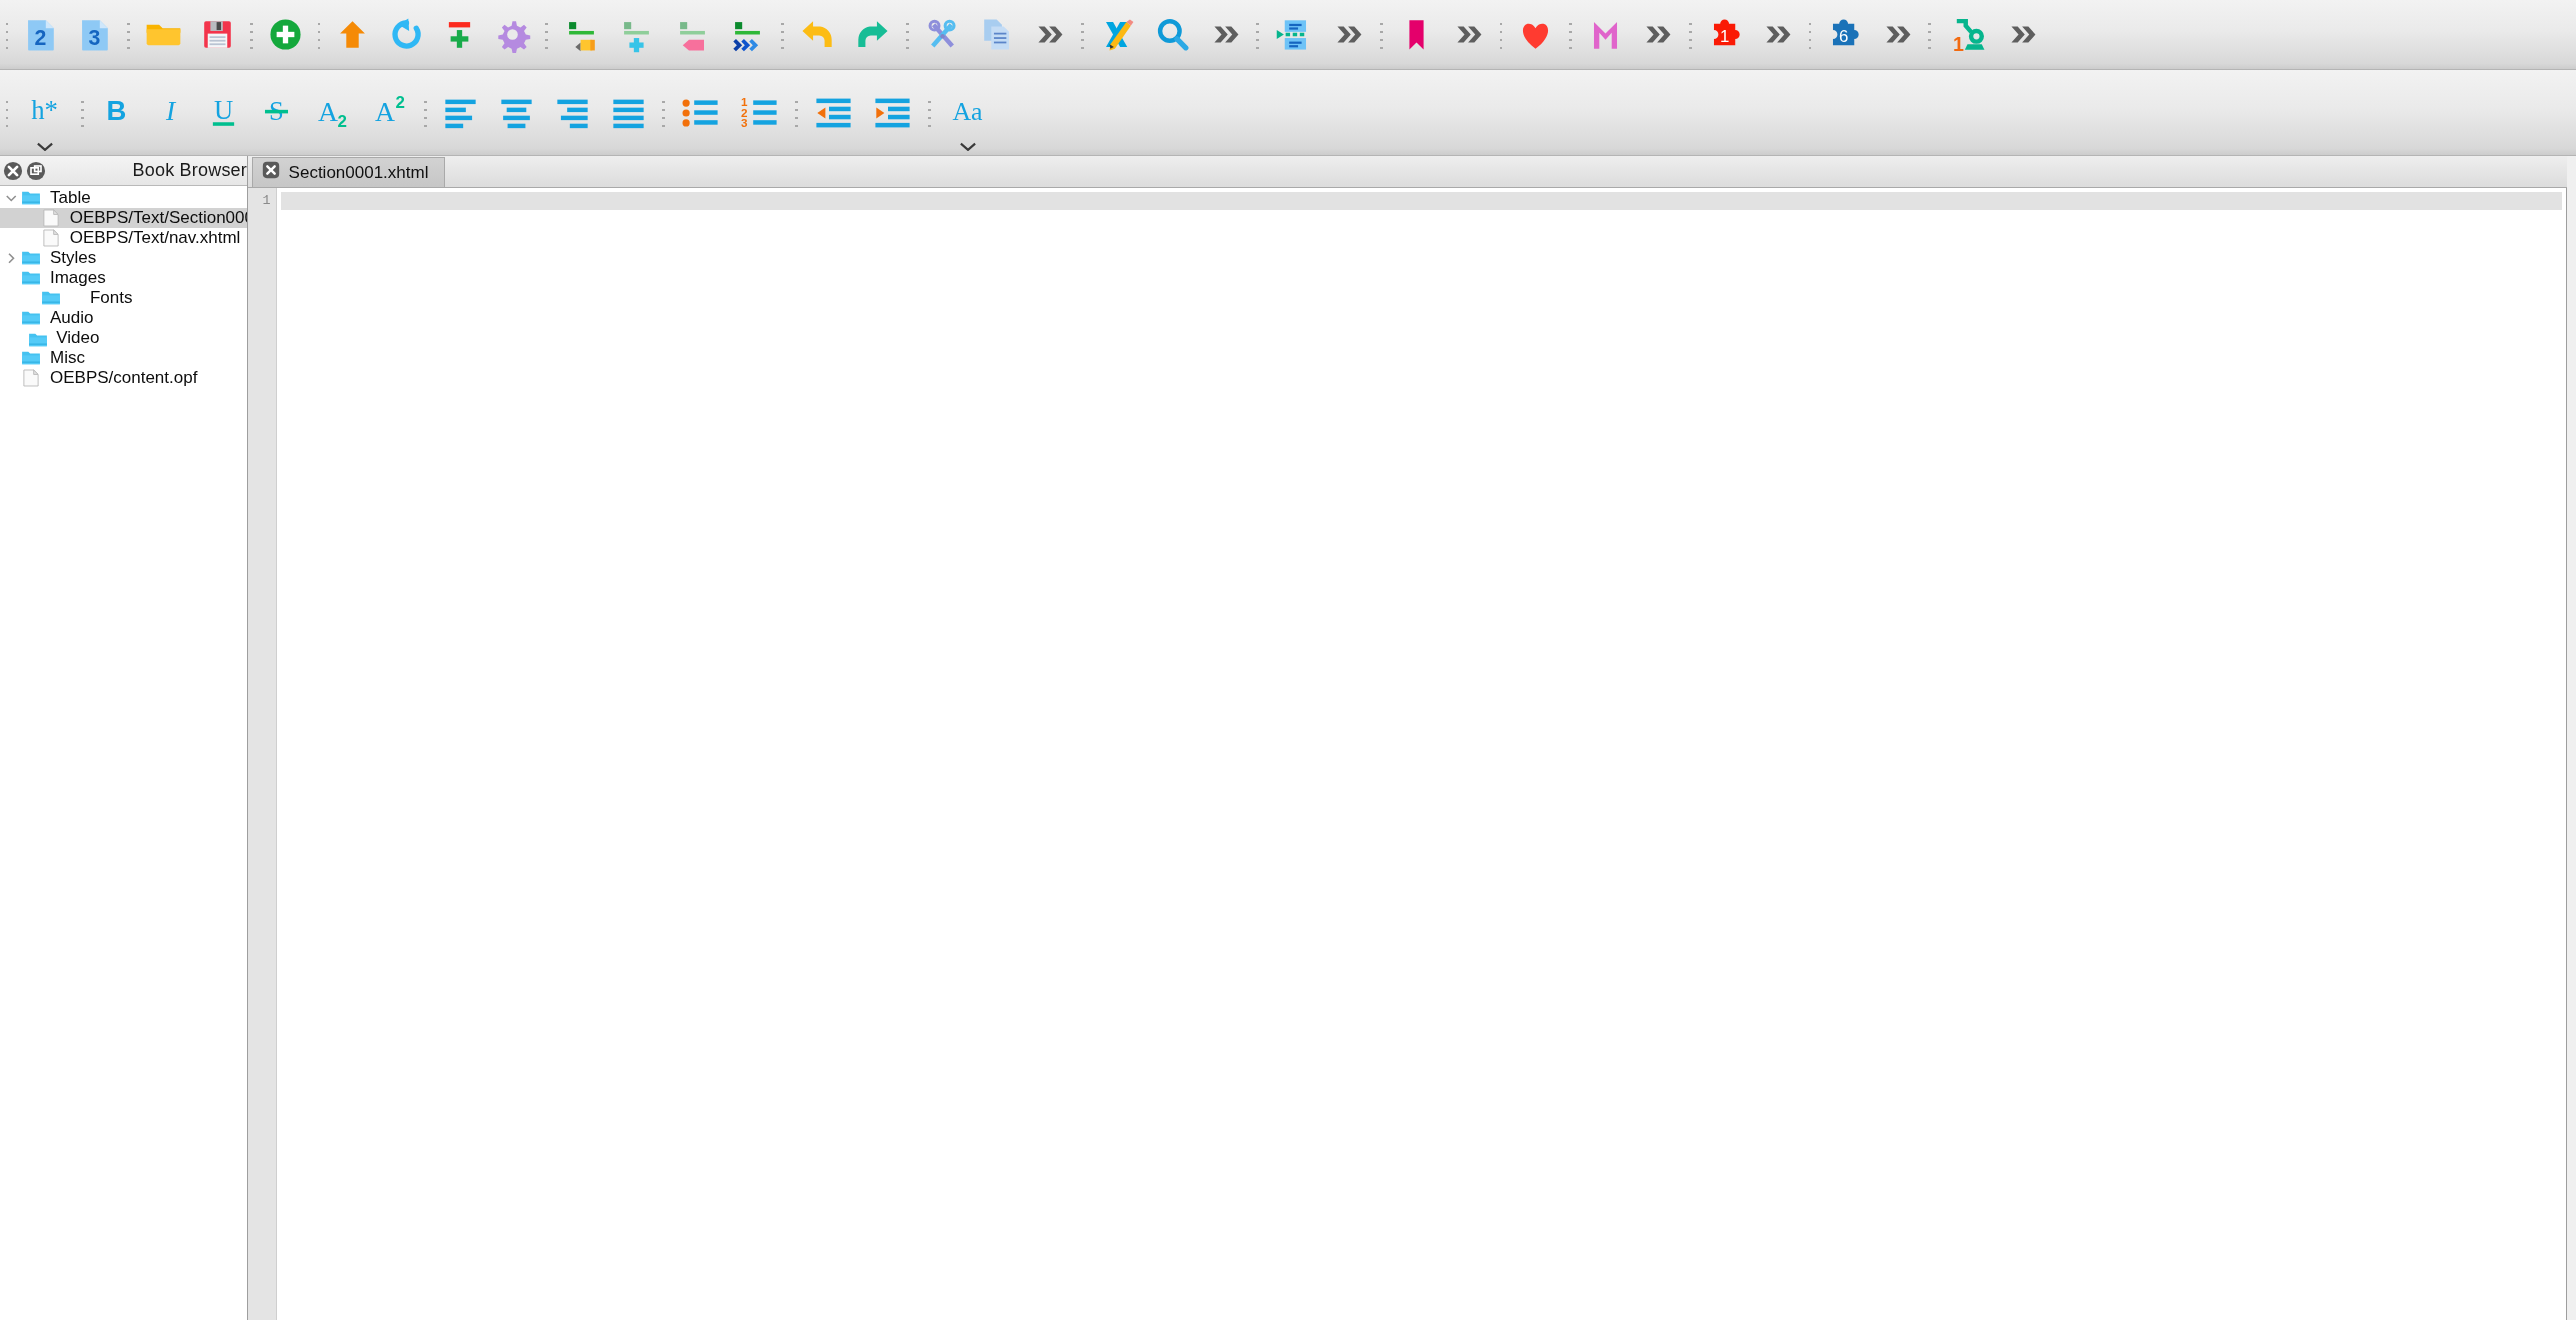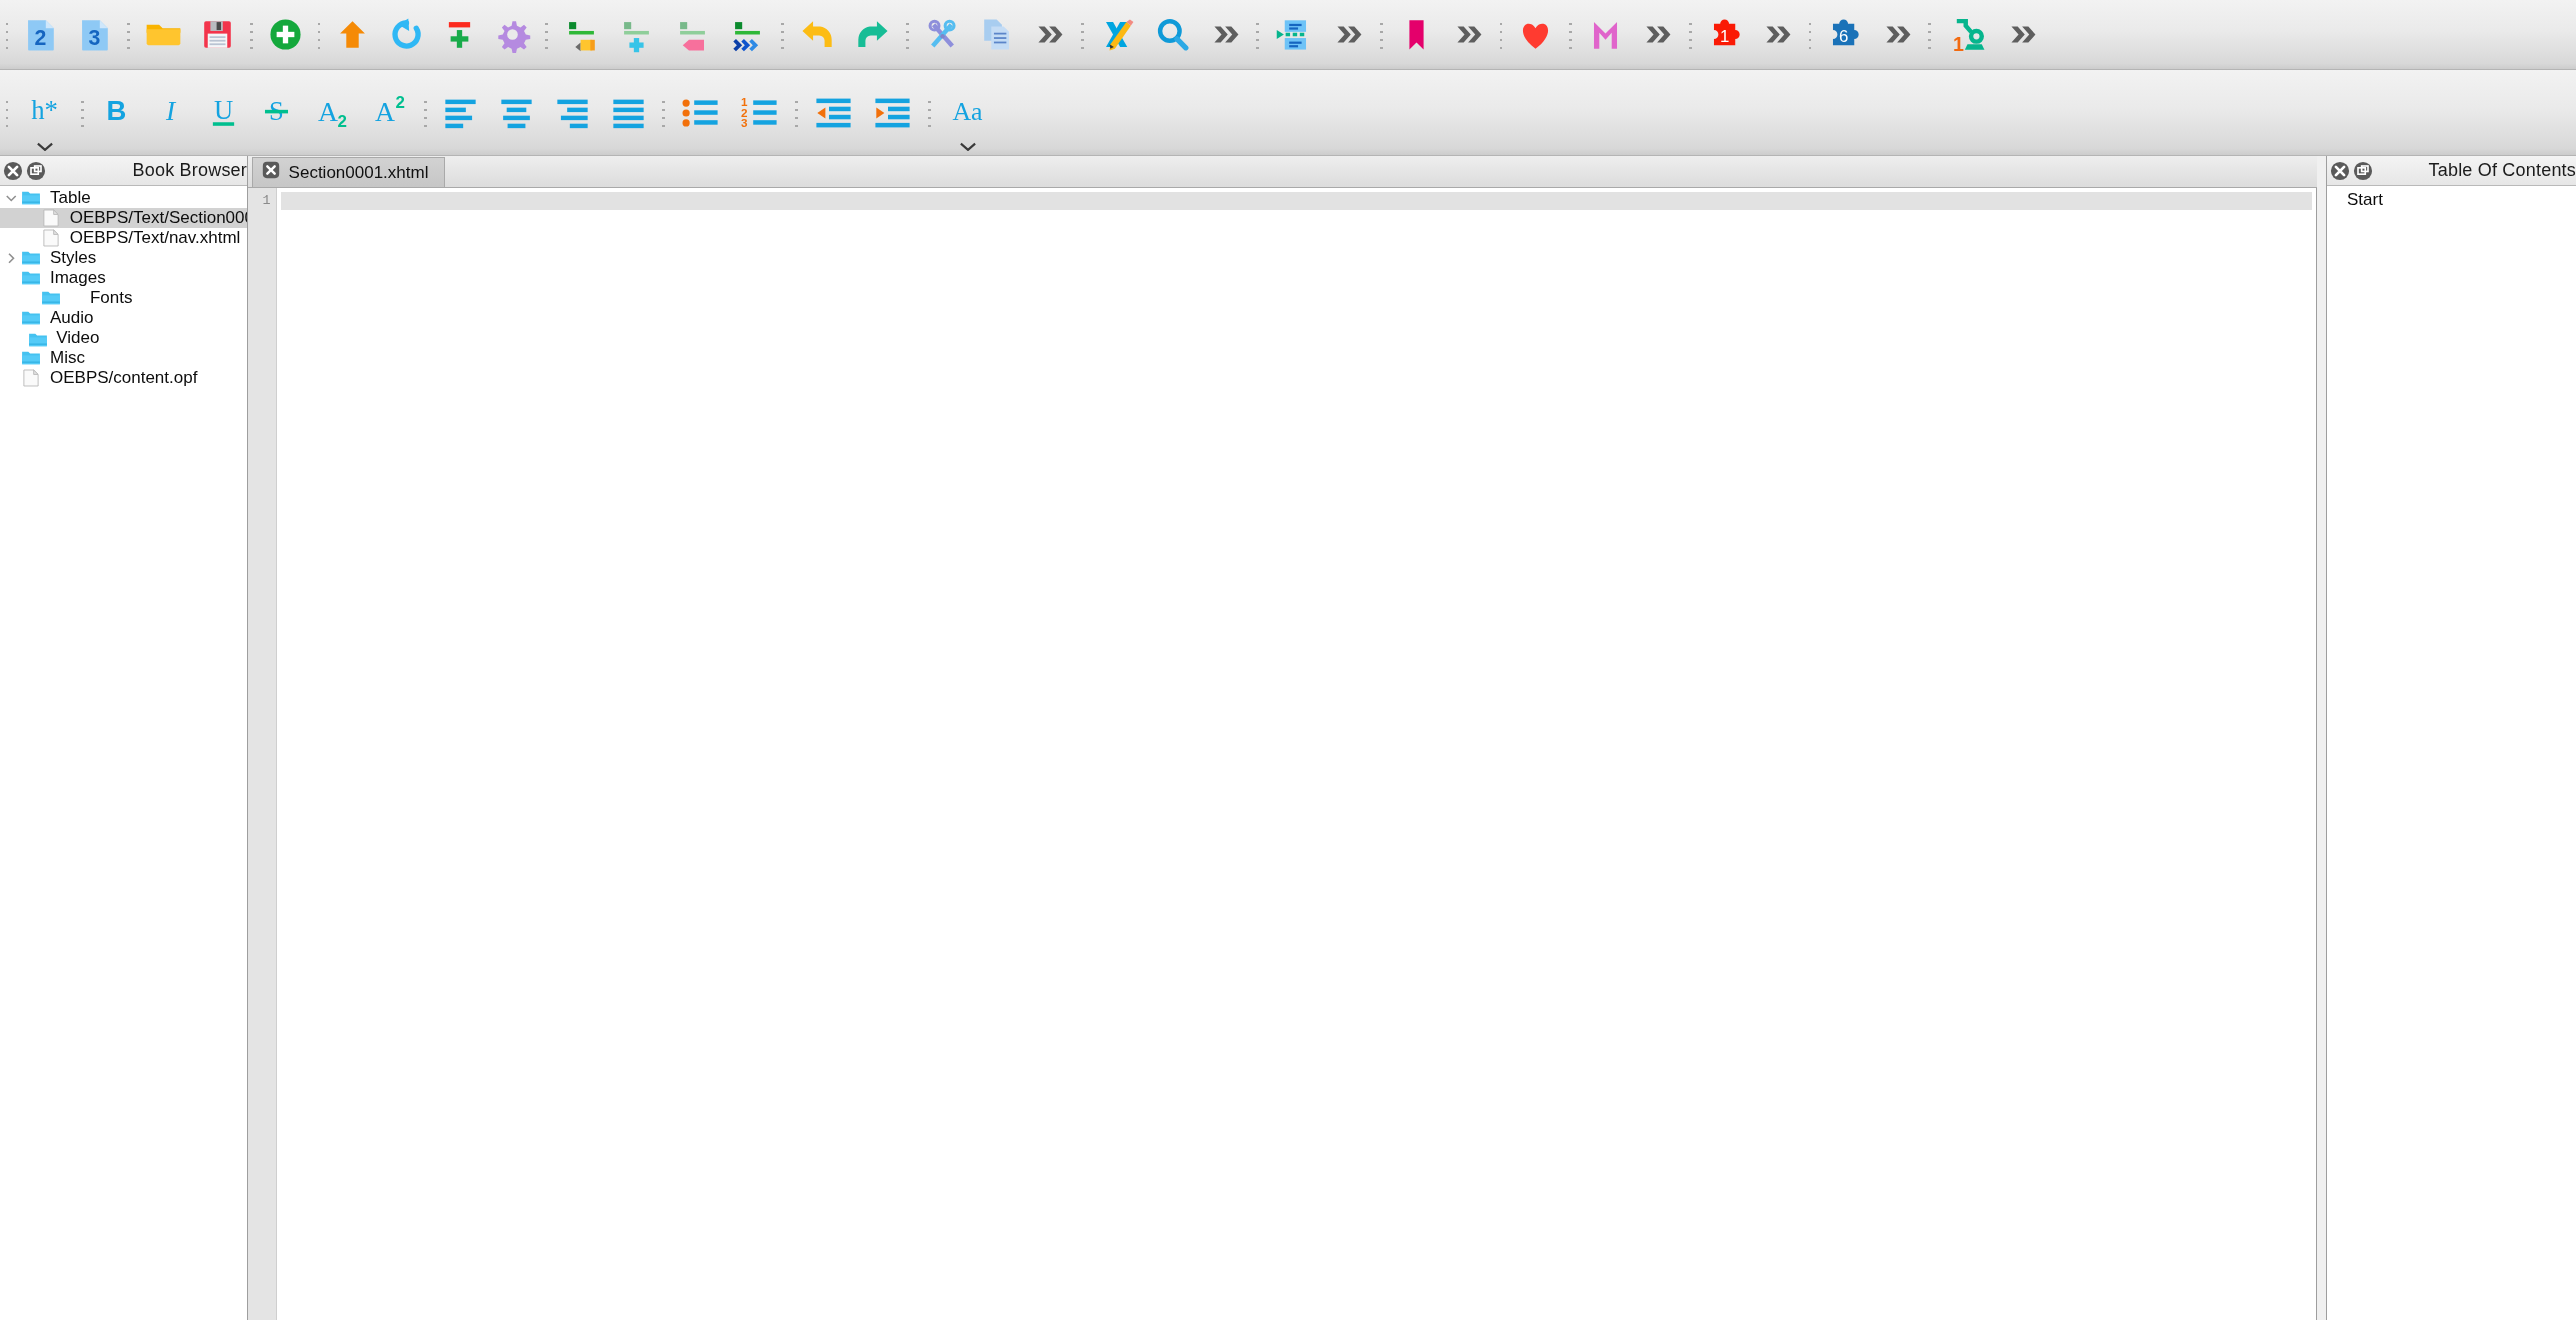--- a/index.html
+++ b/index.html
@@ -721,40 +721,15 @@
           <div>1</div>
         </div>
         <div id="code-area">
           <div class="code-line-active"></div>
         </div>
       </div>
     </div>
 
     <div class="scroll-stub"></div>
 
-    <div class="panel" id="toc-panel">
-      <div class="panel-header">
-        <div class="hdr-btns">
-          <span class="circ-btn">
-            <svg width="20" height="20" viewBox="0 0 22 22">
-              <circle cx="11" cy="11" r="10" fill="#5a5a5a"></circle>
-              <path d="M6.5 6.5 L15.5 15.5 M15.5 6.5 L6.5 15.5" stroke="#fff" stroke-width="3" stroke-linecap="round"></path>
-            </svg>
-          </span>
-          <span class="circ-btn">
-            <svg width="20" height="20" viewBox="0 0 22 22">
-              <circle cx="11" cy="11" r="10" fill="#5a5a5a"></circle>
-              <rect x="5.5" y="7.5" width="8" height="7" fill="none" stroke="#fff" stroke-width="1.8"></rect>
-              <rect x="9.5" y="5.5" width="7" height="6" fill="none" stroke="#fff" stroke-width="1.8"></rect>
-            </svg>
-          </span>
-        </div>
-        <div class="panel-title">Table Of Contents</div>
-      </div>
-      <div id="toc-list">
-          <div class="toc-row">
-            <span>Start</span>
-          </div>
-        </div>
-    </div>
   </div>
 </div>
 
 
 </body></html>

